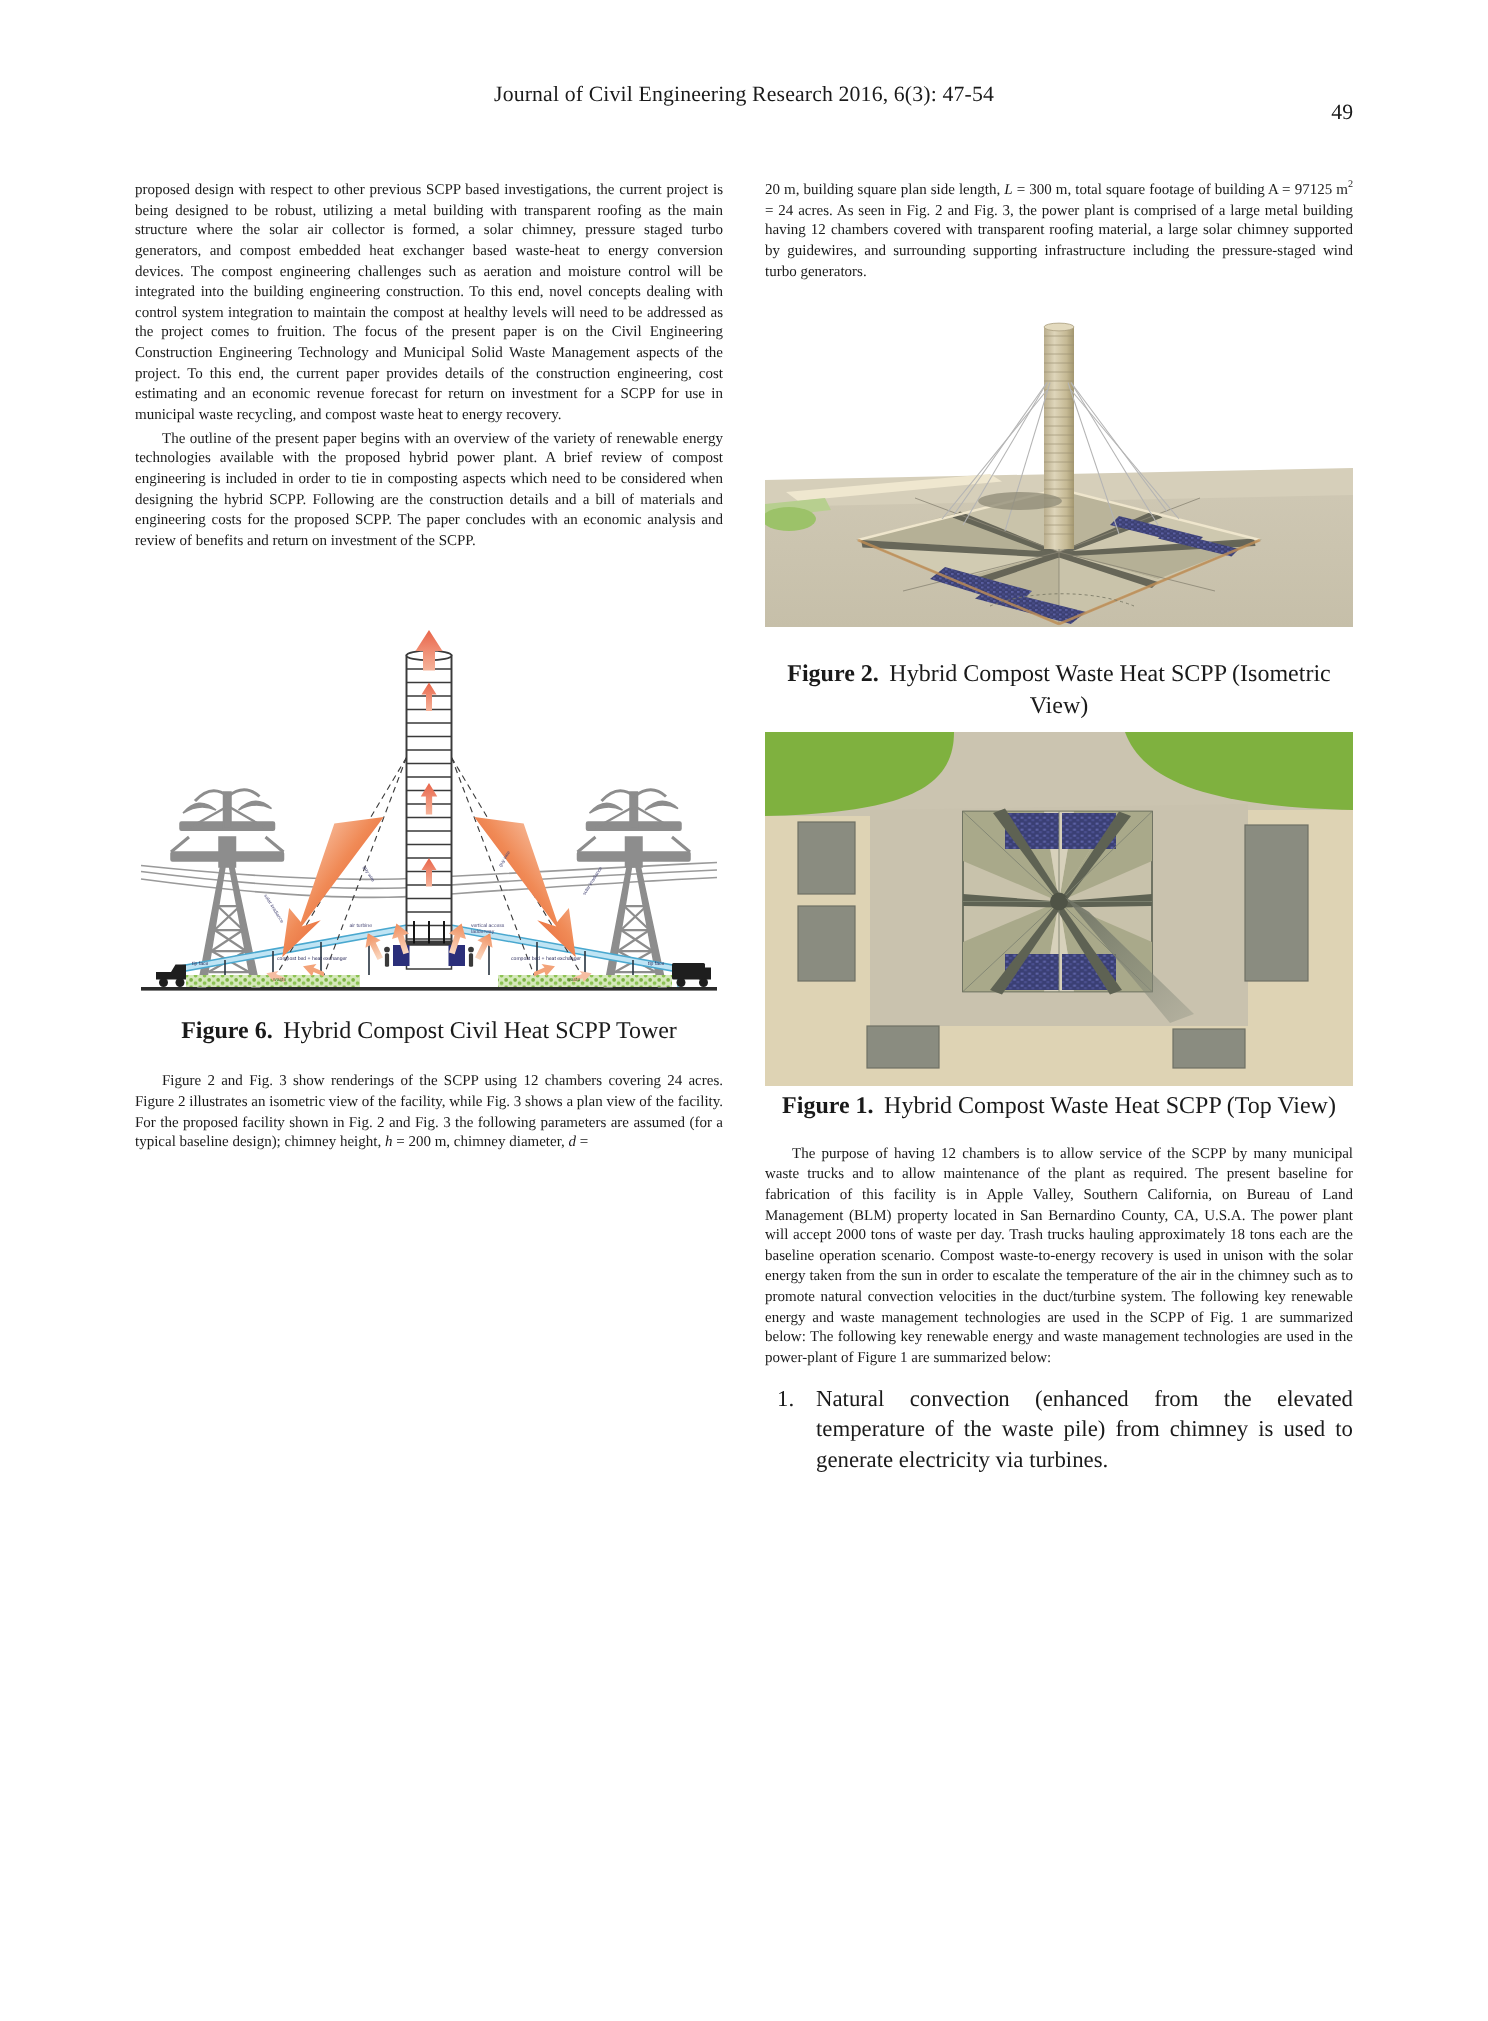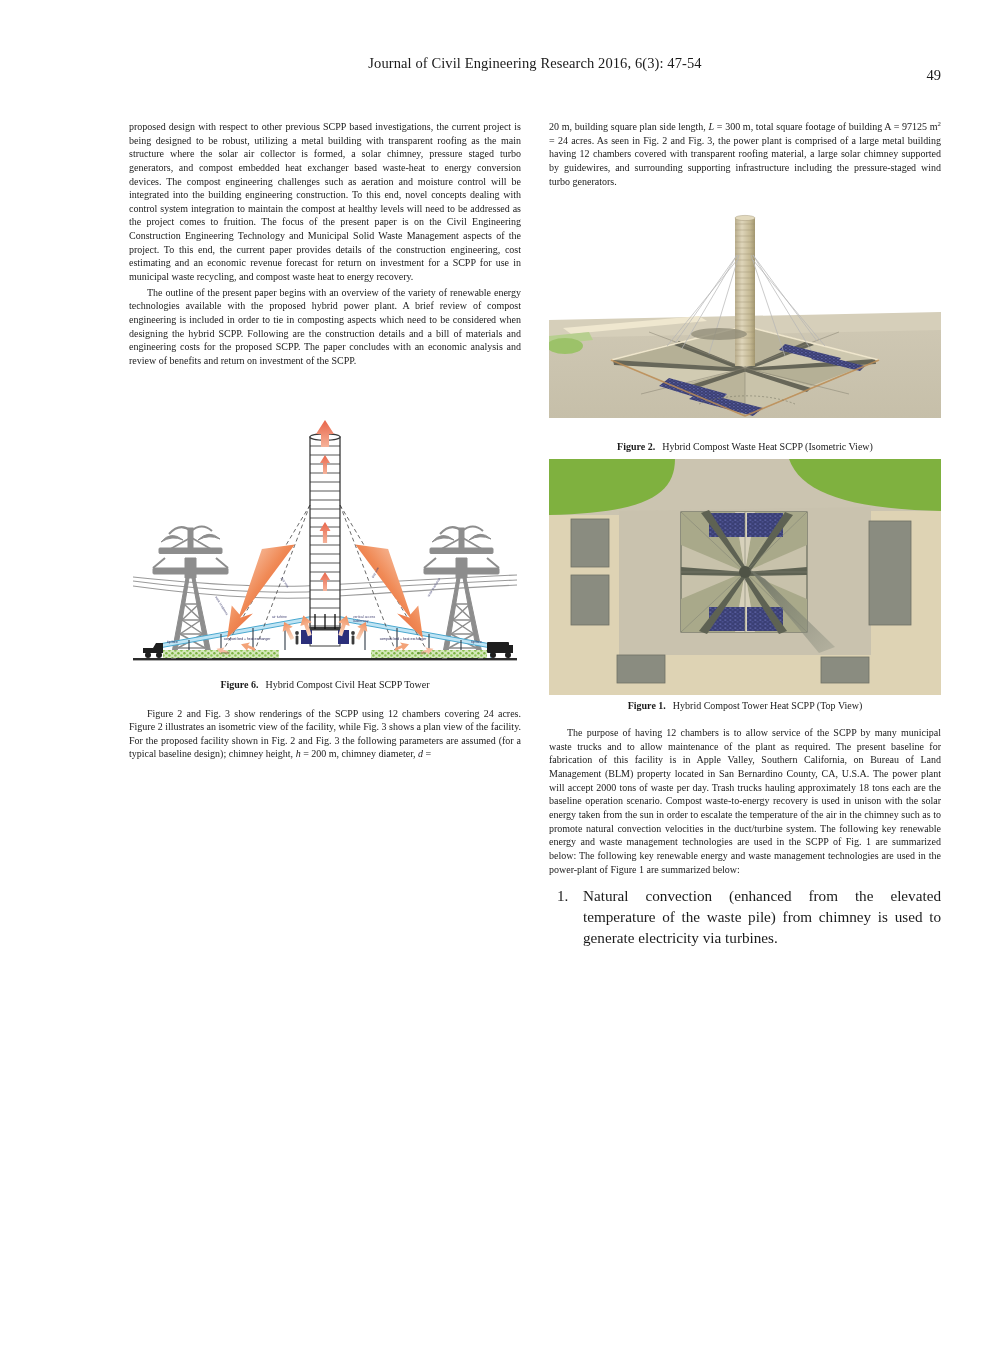--- a/index.html
+++ b/index.html
@@ -14,21 +14,20 @@
     color: #1a1a1a;
     position: relative;
     overflow: hidden;
   }
   .page {
     position: absolute;
     left: 0; top: 0;
     width: 908px;
     height: 1347px;
     background: #fff;
-    margin-left: 39px;
   }
   
   .running-head {
     position: absolute;
     left: 90px;
     top: 55px;
     width: 812px;
     height: 22px;
     display: flex;
     align-items: baseline;
@@ -67,21 +66,21 @@
     font-size: 10px;
     line-height: 1.365;
     text-align: justify;
     text-justify: inter-word;
     hyphens: none;
   }
   p.body.indent { text-indent: 18px; }
 
   .caption {
     margin: 0;
-    font-size: 10px;
+    font-size: 16px;
     text-align: center;
     line-height: 1.3;
   }
   .caption .lbl { font-weight: bold; }
   .caption .txt { margin-left: 7px; }
 
   h2.section-title {
     margin: 0;
     font-size: 20.5px;
     font-weight: bold;
@@ -506,21 +505,21 @@
               <path d="M196 113 L132 53 M196 113 L258 53 M196 113 L132 173 M196 113 L258 173 M132 113 H258 M196 53 V173"></path>
             </g>
 
             <circle cx="196" cy="113" r="6" fill="#4f5346"></circle>
           </g>
 
           <path d="M200 110 L216 120 L286 188 L270 194 Z" fill="url(#shadowG)"></path>
         </svg>
 
         <p class="caption" style="margin-top:4px;">
-          <span class="lbl">Figure 1.</span><span class="txt">Hybrid Compost Tower Heat SCPP (Top View)</span>
+          <span class="lbl">Figure 1.</span><span class="txt">Hybrid Compost Waste Heat SCPP (Top View)</span>
         </p>
       </div>
 
       <p class="body indent" style="margin-top:14px;">The purpose of having 12 chambers is to allow service of the SCPP by many municipal waste trucks and to allow maintenance of the plant as required. The present baseline for fabrication of this facility is in Apple Valley, Southern California, on Bureau of Land Management (BLM) property located in San Bernardino County, CA, U.S.A. The power plant will accept 2000 tons of waste per day. Trash trucks hauling approximately 18 tons each are the baseline operation scenario. Compost waste-to-energy recovery is used in unison with the solar energy taken from the sun in order to escalate the temperature of the air in the chimney such as to promote natural convection velocities in the duct/turbine system. The following key renewable energy and waste management technologies are used in the SCPP of Fig. 1 are summarized below: The following key renewable energy and waste management technologies are used in the power-plant of Figure 1 are summarized below:</p>
 
       <ol class="numlist" style="margin-top:10px;">
         <li>
           <span class="num">1.</span><span>Natural convection (enhanced from the elevated temperature of the waste pile) from chimney is used to generate electricity via turbines.</span>
         </li>
       </ol>

